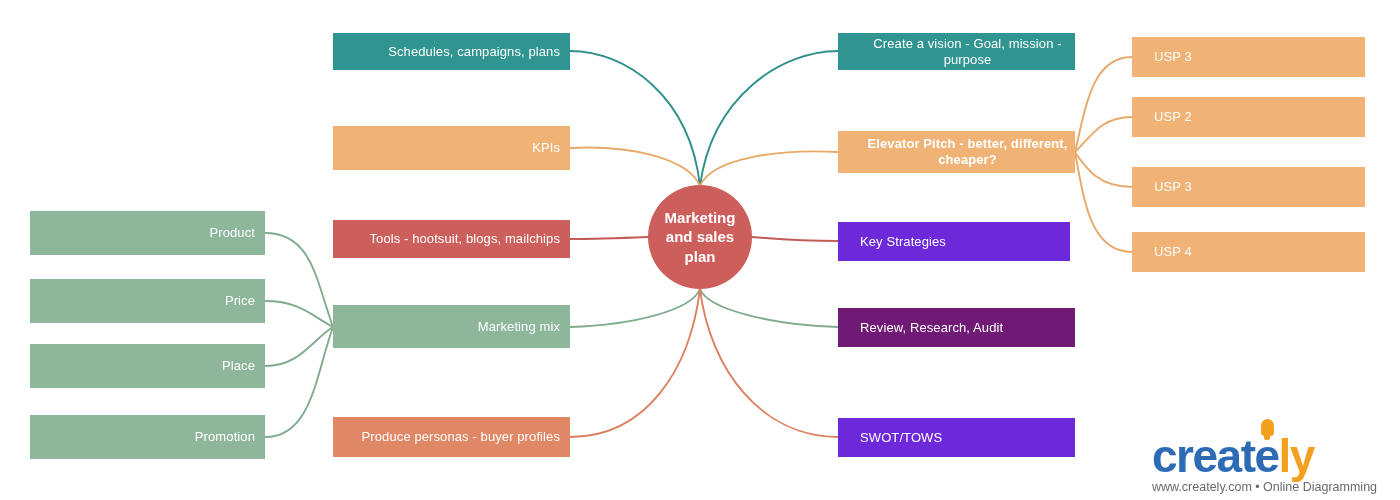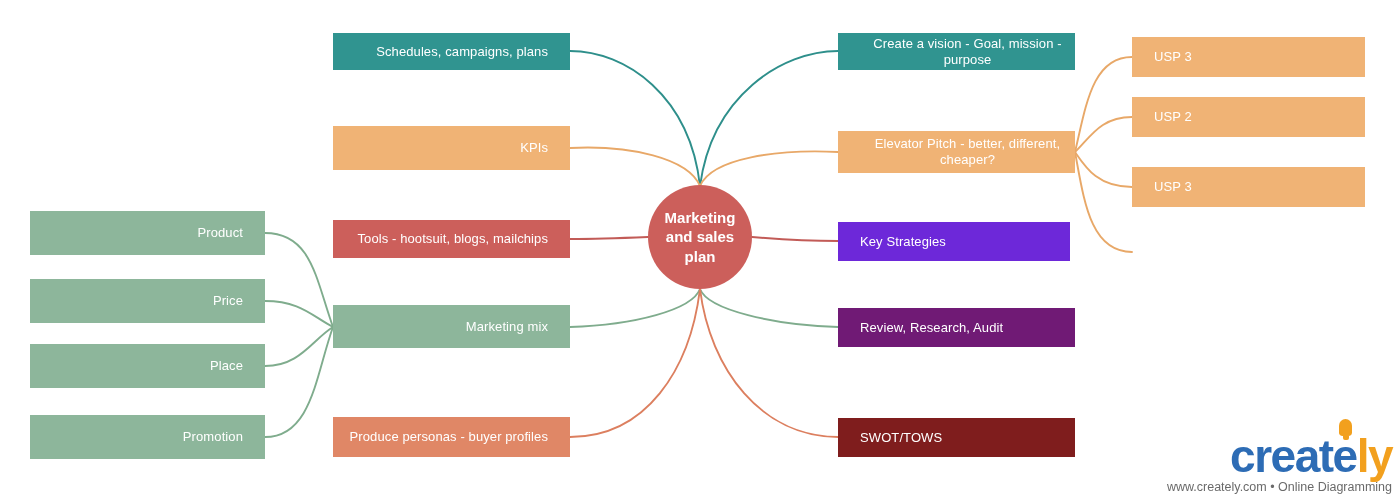--- a/index.html
+++ b/index.html
@@ -22,40 +22,39 @@
   .node{
     position:absolute;
     box-sizing:border-box;
     display:flex;
     align-items:center;
     color:#ffffff;
     font-size:13px;
     letter-spacing:0.1px;
     line-height:1.2;
   }
-  .node.right-align{justify-content:flex-end;padding-right:22px;text-align:right;}
+  .node.right-align{justify-content:flex-end;padding-right:10px;text-align:right;}
   .node.left-align{justify-content:flex-start;padding-left:22px;text-align:center;}
   .center-node{
     position:absolute;
     border-radius:50%;
     display:flex;align-items:center;justify-content:center;
     text-align:center;
     color:#fff;
     font-size:15px;
     line-height:1.28;
     padding:4px;
     box-sizing:border-box;
     font-weight:bold;
   }
   
   #logo{
     position:absolute;
     right:8px;bottom:6px;
     width:240px;
-    text-align:right;
   }
   .logo-word{
     font-size:46px;
     font-weight:bold;
     letter-spacing:-1.5px;
     line-height:1;
     white-space:nowrap;
     position:relative;
     display:inline-block;
   }
@@ -152,41 +151,44 @@
     <span>Produce personas - buyer profiles</span>
   </div>
 
   <div class="center-node" style="left:648px;top:185px;width:104px;height:104px;background:#CC5F5B;">
     <span>Marketing and sales plan</span>
   </div>
 
   <div class="node left-align" style="left:838px;top:33px;width:237px;height:37px;background:#309490;">
     <span>Create a vision - Goal, mission - purpose</span>
   </div>
-  <div class="node left-align" style="left:838px;top:131px;width:237px;height:42px;background:#F0B375;">
+  <div class="node left-align" style="left:838px;top:131px;width:237px;height:42px;background:#F0B375;font-weight:bold;">
     <span>Elevator Pitch - better, different, cheaper?</span>
   </div>
   <div class="node left-align" style="left:838px;top:222px;width:232px;height:39px;background:#6d28d9;">
     <span>Key Strategies</span>
   </div>
   <div class="node left-align" style="left:838px;top:308px;width:237px;height:39px;background:#701a75;">
     <span>Review, Research, Audit</span>
   </div>
-  <div class="node left-align" style="left:838px;top:418px;width:237px;height:39px;background:#7f1d1d;">
+  <div class="node left-align" style="left:838px;top:418px;width:237px;height:39px;background:#6d28d9;">
     <span>SWOT/TOWS</span>
   </div>
 
   <div class="node left-align" style="left:1132px;top:37px;width:233px;height:40px;background:#F0B375;">
     <span>USP 3</span>
   </div>
   <div class="node left-align" style="left:1132px;top:97px;width:233px;height:40px;background:#F0B375;">
     <span>USP 2</span>
   </div>
   <div class="node left-align" style="left:1132px;top:167px;width:233px;height:40px;background:#F0B375;">
     <span>USP 3</span>
+  </div>
+  <div class="node left-align" style="left:1132px;top:232px;width:233px;height:40px;background:#F0B375;">
+    <span>USP 4</span>
   </div>
 
   <div id="logo">
     <div class="logo-word">
       <span class="logo-c">creat</span><span class="logo-c">e</span><span class="logo-ly">ly</span>
       <span class="logo-bulb" style="right:40px;"></span>
     </div>
     <div id="logo-tag">www.creately.com • Online Diagramming</div>
   </div>
 

